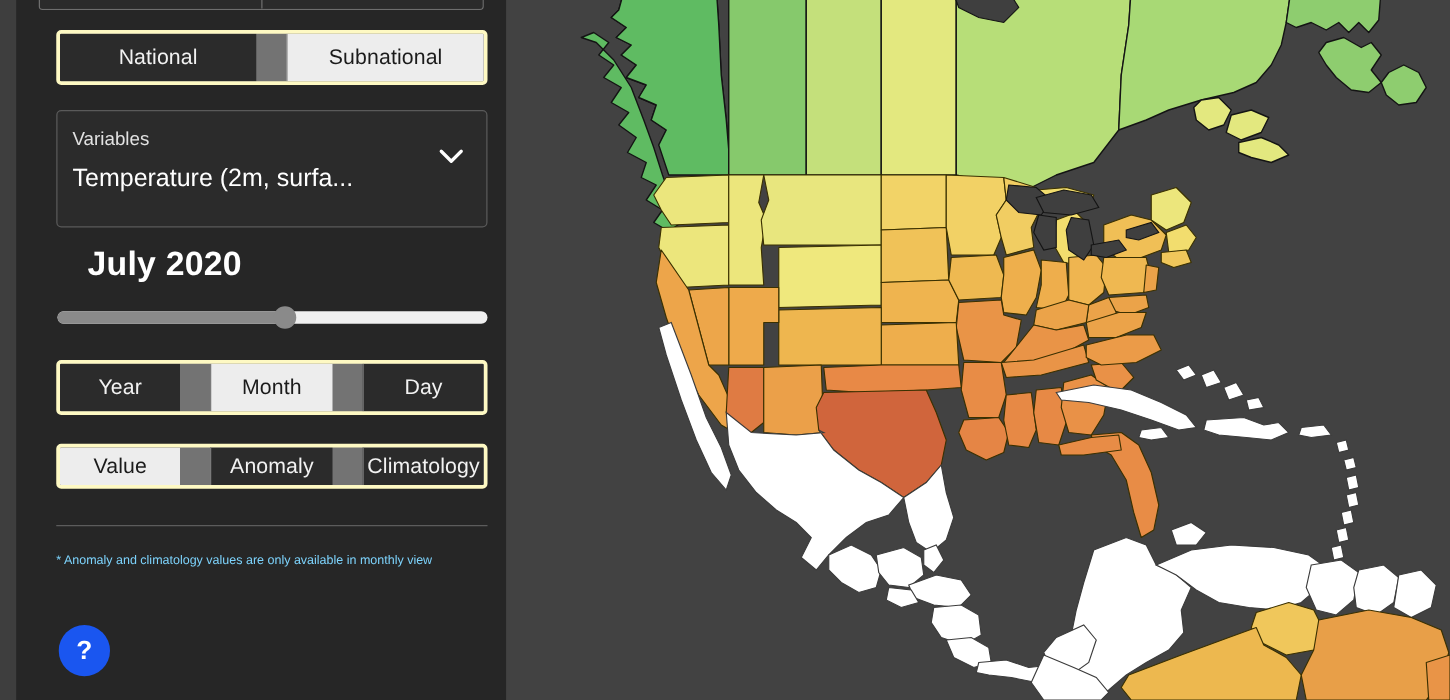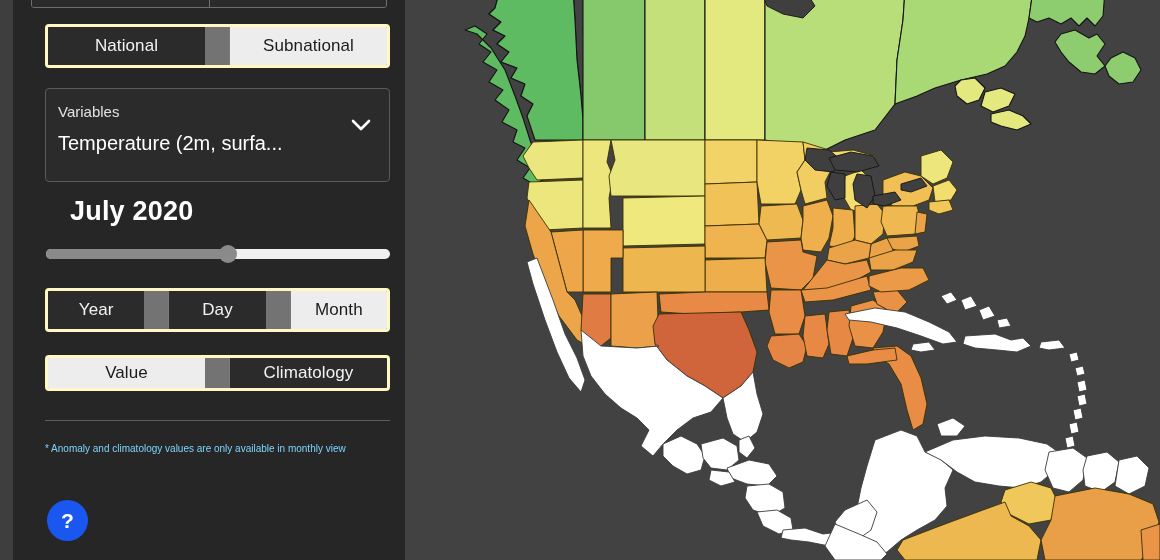--- a/index.html
+++ b/index.html
@@ -244,26 +244,27 @@
     <div class="date-title">July 2020</div>
 
     <div class="slider-wrap">
       <div class="slider-track"></div>
       <div class="slider-fill" style="width: 53%;"></div>
       <div class="slider-thumb" style="left: 53%;"></div>
     </div>
 
     <div class="ymd seg-group">
       <div class="seg-btn">Year</div>
+      <div class="seg-btn active">Month</div>
       <div class="seg-btn">Day</div>
-      <div class="seg-btn active">Month</div>
     </div>
 
     <div class="vac seg-group">
       <div class="seg-btn active">Value</div>
+      <div class="seg-btn">Anomaly</div>
       <div class="seg-btn">Climatology</div>
     </div>
 
     <div class="divider"></div>
 
     <div class="note">* Anomaly and climatology values are only available in monthly view</div>
 
     <div class="help-btn" style="background: rgb(26, 86, 240);">?</div>
   </aside>
 

